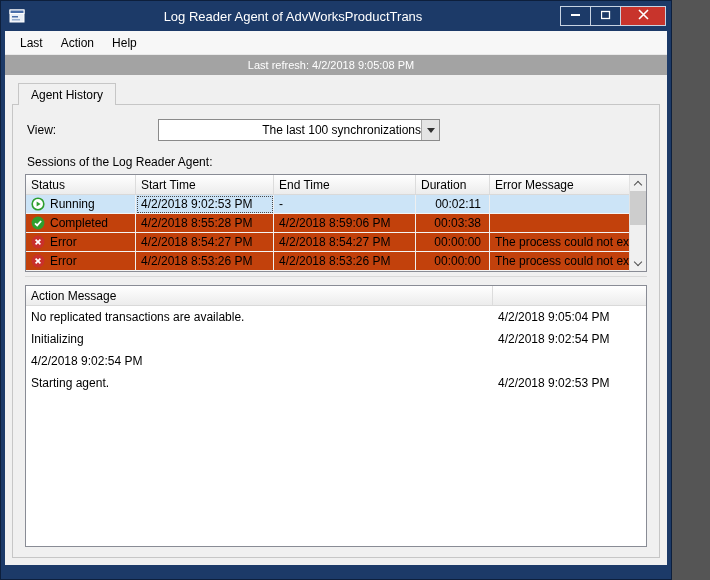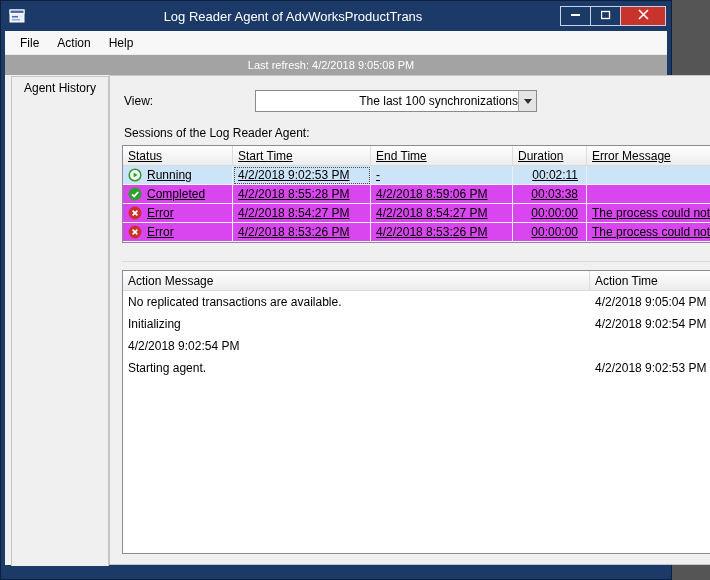--- a/index.html
+++ b/index.html
@@ -14,37 +14,37 @@
   .capbtn { width:31px; height:20px; display:flex; align-items:center; justify-content:center; background:transparent; border:1px solid #c7d3e2; margin-left:-1px; cursor:default; }
   .capbtn.close { width:46px; background:#c8342c; }
 
   
   .frame { flex:1; margin:0 4px 14px 4px; background:#f0f0f0; display:flex; flex-direction:column; min-height:0; }
   .menubar { height:24px; background:#f7f7f7; border-bottom:1px solid #e9e9e9; display:flex; align-items:center; padding-left:6px; flex:0 0 auto; }
   .menu-item { padding:3px 9px; }
   .statusstrip { height:20px; background:#a3a3a3; color:#fff; font-size:11px; display:flex; align-items:center; justify-content:center; padding-right:10px; flex:0 0 auto; }
 
   
-  .tab-area { flex:1; display:flex; flex-direction:row; min-height:0; }
+  .tab-area { flex:1; display:flex; flex-direction:column; padding:7px; min-height:0; }
   .tabstrip { display:flex; padding-left:6px; flex:0 0 auto; }
   .tab { padding:4px 12px 3px; background:#f0f0f0; border:1px solid #c6c6c6; border-bottom:none; position:relative; z-index:2; top:1px; }
   .panel { flex:1; border:1px solid #c6c6c6; background:#f0f0f0; padding:12px 12px 10px; display:flex; flex-direction:column; min-height:0; }
 
   
   .view-row { display:flex; align-items:center; margin:2px 0 14px 2px; flex:0 0 auto; }
   .view-label { width:131px; }
   .combobox { width:282px; height:22px; background:#fff; border:1px solid #8a8a8a; display:flex; align-items:center; }
   .combobox .txt { flex:1; padding-left:5px; white-space:nowrap; overflow:hidden;text-align:right; }
   .dd-btn { width:18px; align-self:stretch; background:#e4e4e4; border-left:1px solid #a8a8a8; display:flex; align-items:center; justify-content:center; }
   .dd-arrow { width:0; height:0; border-left:4px solid transparent; border-right:4px solid transparent; border-top:5px solid #303030; }
 
   .section-label { margin:0 0 5px 2px; flex:0 0 auto; }
 
   
-  .sessions-table { position:relative; border:1px solid #898c95; background:#d946ef; margin-bottom:18px; flex:0 0 auto;text-decoration:underline; }
+  .sessions-table { position:relative; border:1px solid #898c95; background:#c2410c; margin-bottom:4px; flex:0 0 auto; }
   .shead { display:flex; height:20px; background:linear-gradient(#ffffff,#ececec); border-bottom:1px solid #d9d9d9; padding-right:17px; }
   .hcell { display:flex; align-items:center; padding-left:5px; border-right:1px solid #dcdcdc; white-space:nowrap; overflow:hidden; }
   .srow { display:flex; height:19px; padding-right:17px; }
   .cell { display:flex; align-items:center; padding-left:5px; border-right:1px solid #efefef; border-bottom:1px solid #f4f4f4; white-space:nowrap; overflow:hidden; }
   .c0 { width:110px; } .c1 { width:138px; } .c2 { width:142px; }
   .c3 { width:74px; justify-content:flex-end; padding-right:8px; }
   .c4 { flex:1; border-right:none; }
   .srow.selected .cell { background:#cce4f7; }
   .focus-cell { outline:1px dotted #4a4a4a; outline-offset:-2px; }
   .sicon { width:14px; height:14px; margin-right:5px; flex:0 0 auto; display:flex; }
@@ -96,21 +96,21 @@
         <span><svg width="11" height="11">
               <path d="M1 1 L10 10 M10 1 L1 10" stroke="#fff" stroke-width="1.6"></path>
             </svg></span>
       </div>
     </div>
   </div>
 
   <div class="frame">
 
     <div class="menubar">
-      <span class="menu-item">File</span>
+      <span class="menu-item">Last</span>
       <span class="menu-item">Action</span>
       <span class="menu-item">Help</span>
     </div>
 
     <div class="statusstrip">
       <span>Last refresh: 4/2/2018 9:05:08 PM</span>
     </div>
 
     <div class="tab-area">
       <div class="tabstrip">
@@ -215,21 +215,20 @@
             </div>
           </div>
         </div>
 
         <div class="divider"></div>
 
 
         <div class="actions-table">
           <div class="ahead">
             <div class="hcell a0">Action Message</div>
-            <div class="hcell a1">Action Time</div>
           </div>
 
           <div class="arow">
             <div class="acell a0">No replicated transactions are available.</div>
             <div class="acell a1">4/2/2018 9:05:04 PM</div>
           </div>
           <div class="arow">
             <div class="acell a0">Initializing</div>
             <div class="acell a1">4/2/2018 9:02:54 PM</div>
           </div>

